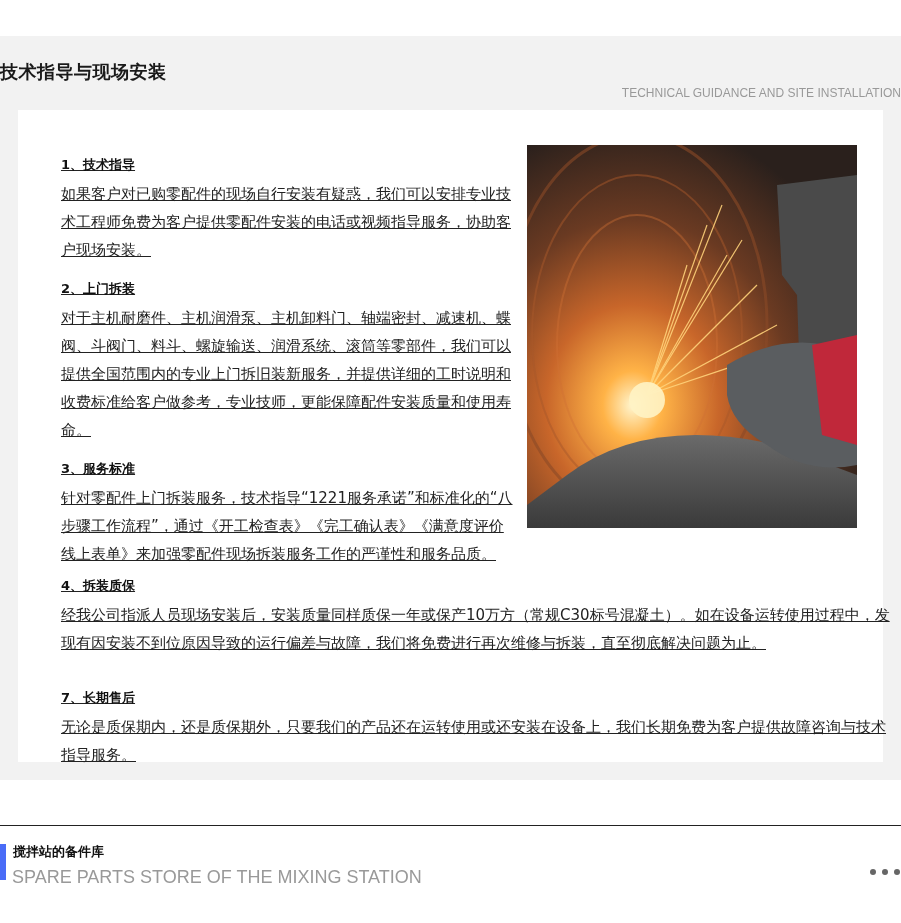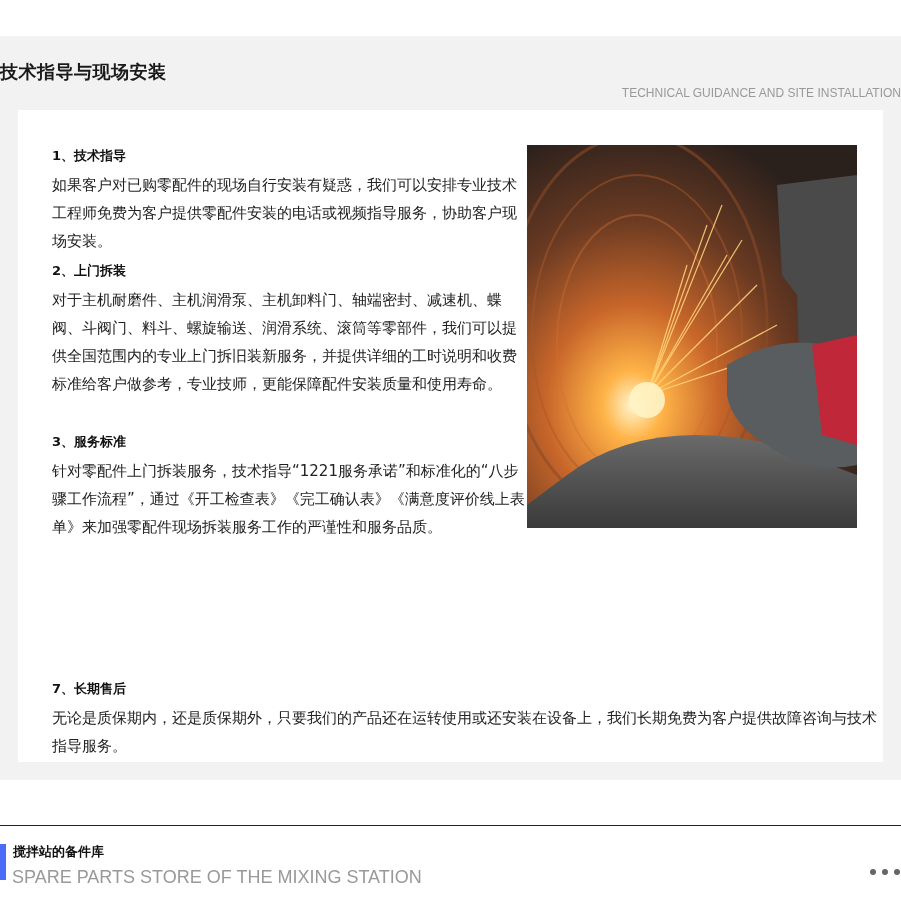--- a/index.html
+++ b/index.html
@@ -5,21 +5,21 @@
   html, body { margin: 0; padding: 0; background: #ffffff; }
   body { width: 901px; height: 923px; position: relative; overflow: hidden;
          font-family: "DejaVu Sans", "Liberation Sans", sans-serif; color: #222; }
   .gray-section { position: absolute; left: 0; top: 36px; width: 901px; height: 744px; background: #f2f2f2; }
   .sec-title { position: absolute; left: 0; width: 901px; top: 24px; text-align: left;
                font-size: 18px; font-weight: bold; color: #1a1a1a; letter-spacing: 0.5px; }
   .sec-subtitle { position: absolute; left: 0; width: 901px; top: 50px; text-align: right;
                   font-family: "Liberation Sans", sans-serif; font-size: 12px; color: #999; }
   .panel { position: absolute; left: 18px; top: 74px; width: 865px; height: 652px; background: #ffffff; }
   .text-col { position: absolute; left: 31px; top: 34px; width: 480px; }
-  .item { margin: 3px; }
+  .item { margin: 12px; text-decoration: underline; }
   .item-title { font-size: 13px; font-weight: bold; color: #111; line-height: 18px; height: 18px; margin-bottom: 6px; }
   .item-body { font-size: 15px; color: #222; line-height: 28px; margin: 0; }
   .wide { position: absolute; left: 31px; width: 830px; }
   .photo { position: absolute; left: 509px; top: 35px; width: 330px; height: 383px; overflow: hidden; background: #3a2a20; }
   .divider { position: absolute; left: 0; top: 825px; width: 901px; height: 1px; background: #222; }
   .blue-bar { position: absolute; left: 0; top: 844px; width: 6px; height: 36px; background: #4a6cf7; }
   .bottom-title { position: absolute; left: 13px; top: 843px; font-size: 13px; font-weight: bold; color: #111; }
   .bottom-sub { position: absolute; left: 12px; top: 867px; font-family: Liberation Sans, sans-serif; font-size: 18px; color: #999; }
   .dots { position: absolute; left: 870px; top: 869px; display: flex; gap: 6px; }
   .dot { width: 6px; height: 6px; border-radius: 50%; background: #666; }
@@ -40,20 +40,24 @@
       <div class="item" style="height:168px">
         <div class="item-title">2、上门拆装</div>
         <p class="item-body">对于主机耐磨件、主机润滑泵、主机卸料门、轴端密封、减速机、蝶阀、斗阀门、料斗、螺旋输送、润滑系统、滚筒等零部件，我们可以提供全国范围内的专业上门拆旧装新服务，并提供详细的工时说明和收费标准给客户做参考，专业技师，更能保障配件安装质量和使用寿命。</p>
       </div>
       <div class="item" style="height:140px">
         <div class="item-title">3、服务标准</div>
         <p class="item-body">针对零配件上门拆装服务，技术指导“1221服务承诺”和标准化的“八步骤工作流程”，通过《开工检查表》《完工确认表》《满意度评价线上表单》来加强零配件现场拆装服务工作的严谨性和服务品质。</p>
       </div>
     </div>
 
+    <div class="item wide" style="top:455px">
+      <div class="item-title">4、拆装质保</div>
+      <p class="item-body">经我公司指派人员现场安装后，安装质量同样质保一年或保产10万方（常规C30标号混凝土）。如在设备运转使用过程中，发现有因安装不到位原因导致的运行偏差与故障，我们将免费进行再次维修与拆装，直至彻底解决问题为止。</p>
+    </div>
     <div class="item wide" style="top:567px">
       <div class="item-title">7、长期售后</div>
       <p class="item-body">无论是质保期内，还是质保期外，只要我们的产品还在运转使用或还安装在设备上，我们长期免费为客户提供故障咨询与技术指导服务。</p>
     </div>
 
     <div class="photo">
       <svg width="330" height="383" viewBox="0 0 330 383" xmlns="http://www.w3.org/2000/svg">
         <defs>
           <radialGradient id="glow" cx="0.32" cy="0.68" r="0.75">
             <stop offset="0" stop-color="#fff6d0"></stop>

